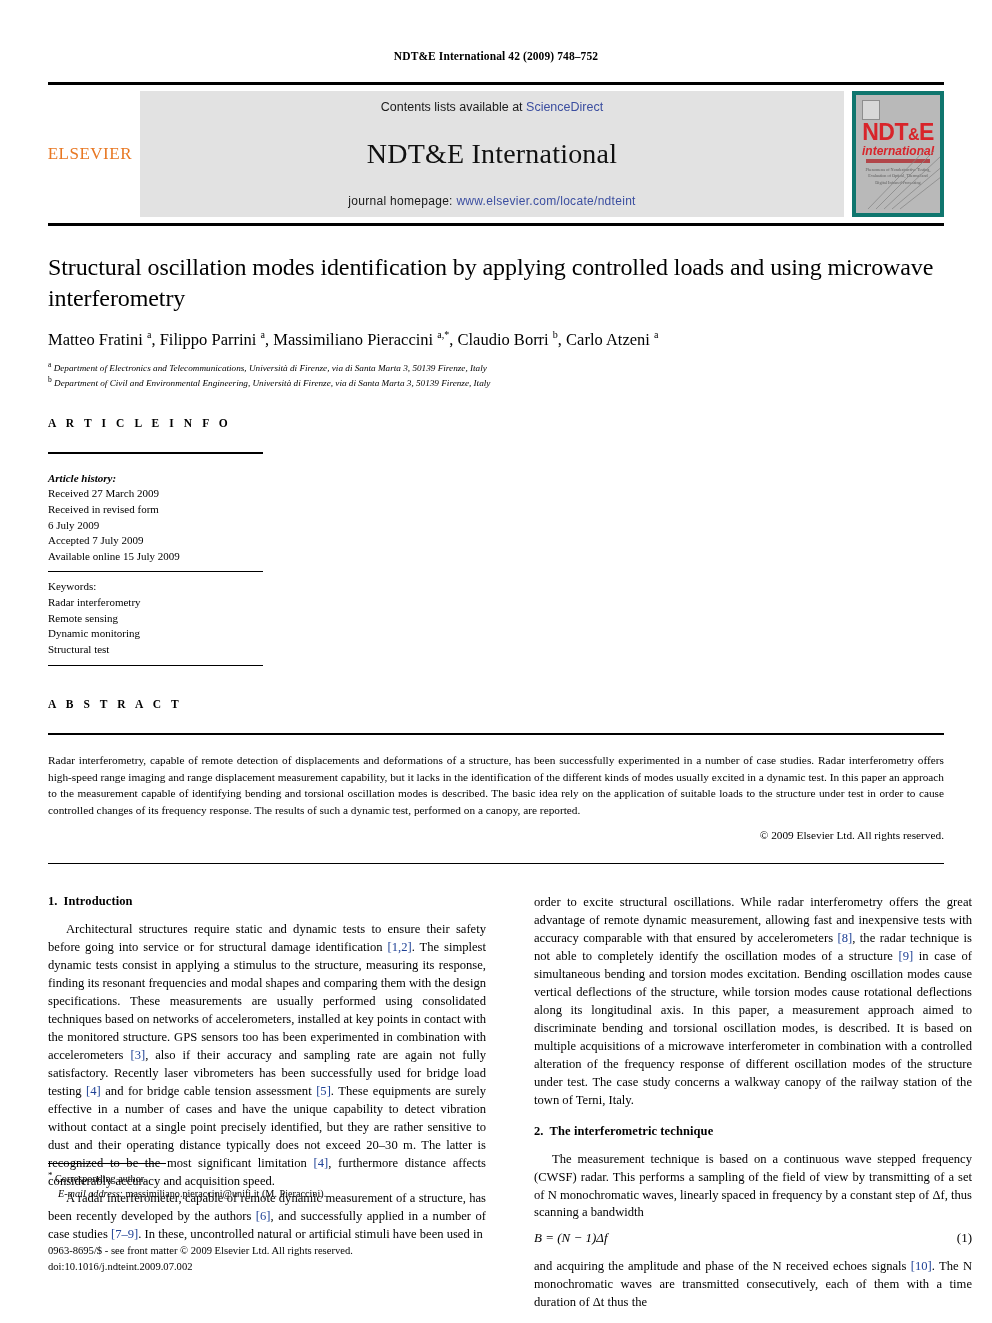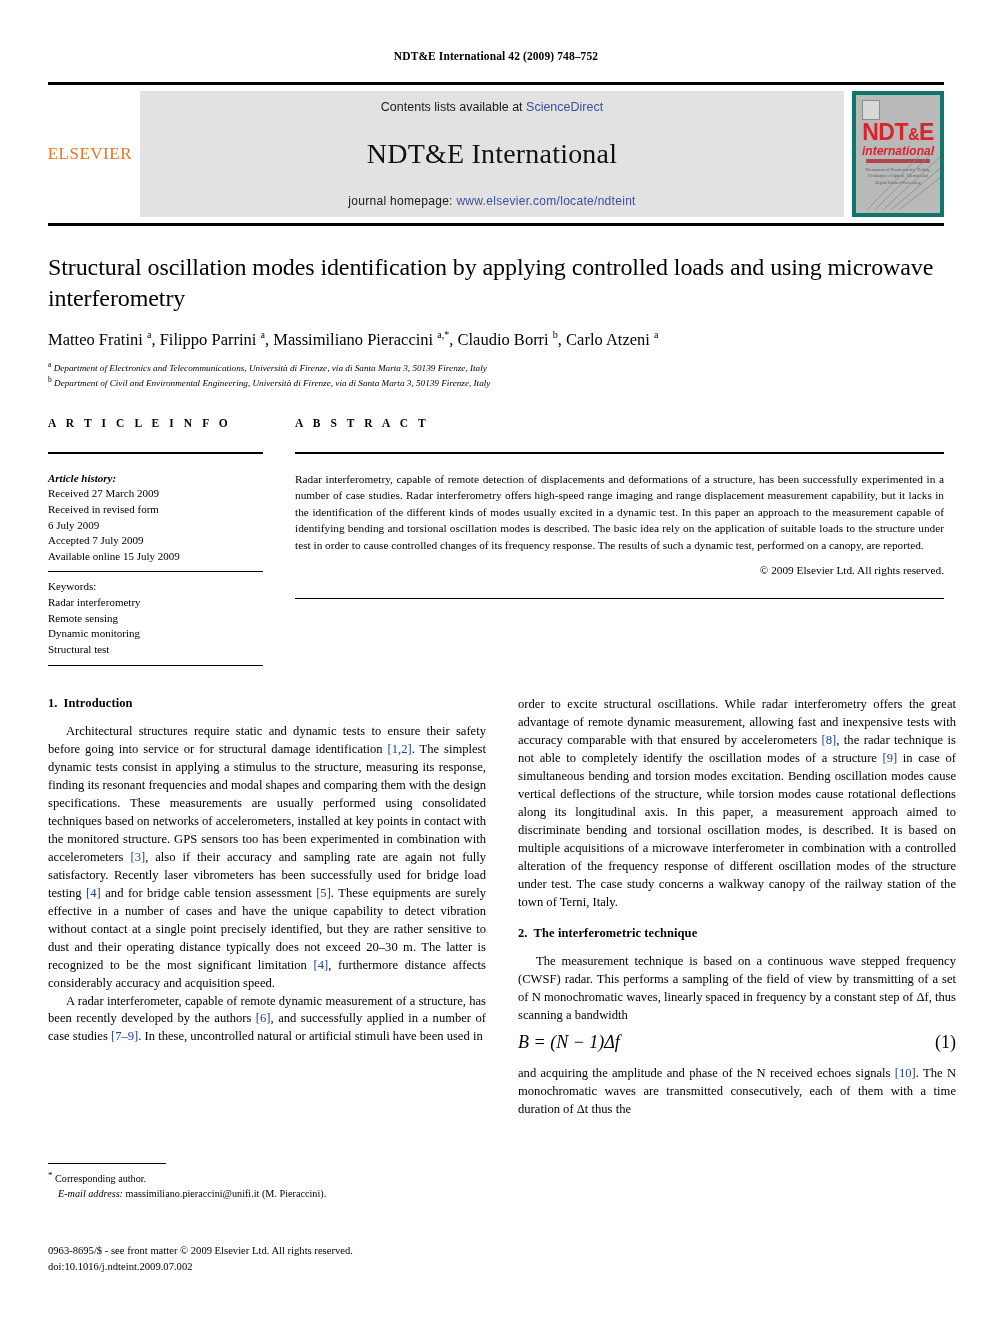--- a/index.html
+++ b/index.html
@@ -172,20 +172,21 @@
     font-style: italic;
     line-height: 1.45;
   }
   .affils sup { font-style: normal; font-size: 7.5px; }
 
   
   .info-abstract {
     margin: 26px 48px 0 48px;
     display: flex;
     gap: 32px;
+    flex-direction: column;
   }
   .col-info { width: 215px; flex: 0 0 215px; }
   .col-abstract { flex: 1 1 auto; }
   .sec-label {
     font-family: "Liberation Serif", serif;
     font-size: 11.5px;
     font-weight: bold;
     letter-spacing: 3.6px;
   }
   .rule-thick {
@@ -211,21 +212,21 @@
   }
   .abstract-rule-bottom {
     border-top: 1.6px solid #000;
     margin-top: 22px;
   }
 
   
   .body-cols {
     margin: 30px 48px 8px 48px;
     display: flex;
-    gap: 32px;
+    gap: 48px;
   }
   .bcol { width: 438px; flex: 0 0 438px; }
   h2.sec-head {
     font-size: 12.5px;
     font-weight: bold;
     margin: 0 0 12px 0;
     letter-spacing: 0.1px;
   }
   h2.sec-head .num { margin-right: 6px; }
   p.body-p {
@@ -234,21 +235,21 @@
     text-align: justify;
     margin: 0;
     text-indent: 18px;
   }
   p.body-p.noind { text-indent: 0; }
   .cite { color: #1c3f94; }
   .eqline {
     display: flex;
     justify-content: space-between;
     align-items: flex-end;
-    font-size: 18px;
+    font-size: 13px;
     margin: 8px 0 12px 0;
   }
   .eq { font-style: italic; }
   .eqnum { font-style: normal; }
   .spacer-gap { height: 14px; }
 
   
   .footnote-area {
     position: absolute;
     left: 48px;

